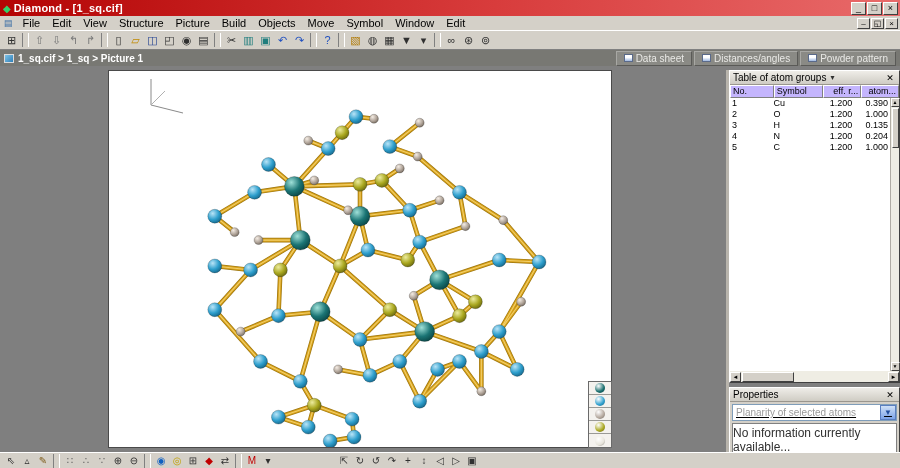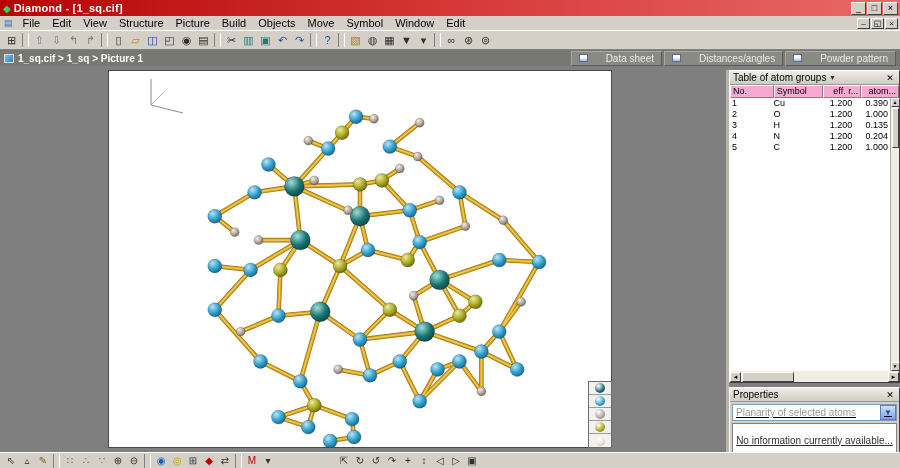--- a/index.html
+++ b/index.html
@@ -33,21 +33,21 @@
     font-size:11px; cursor:default; overflow:hidden; }
   .tb-sep { width:7px; height:14px; border-left:1px solid #808080; border-right:1px solid #fff; margin:0 2px; }
   .tb-gap { display:inline-block; height:1px; }
 
   
   .crumbbar { position:absolute; left:0; top:50px; width:900px; height:16px;
     background:#787873; display:flex; align-items:center; padding:0 4px; }
   .bc-ico-main { width:10px; height:9px; background:linear-gradient(135deg,#7fc4e8,#2f7fb8); border:1px solid #dcdcdc; margin-right:4px; }
   .crumb-path { color:#fff; font-size:10px; font-weight:bold; white-space:nowrap;text-align:right; }
   .bc-tabs { margin-left:auto; display:flex; gap:2px; }
-  .bc-tab { display:flex; align-items:center; gap:18px; padding:1px 7px; background:#8a8a85;
+  .bc-tab { display:flex; align-items:center; gap:3px; padding:1px 7px; background:#8a8a85;
     border:1px solid; border-color:#a8a8a4 #5a5a57 #5a5a57 #a8a8a4; color:#e9e9e6; font-size:10px; }
   .bc-ico { width:9px; height:8px; background:linear-gradient(#ffffff 40%, #9fb9e2); border:1px solid #5a6a8a; }
 
   
   .workspace { position:absolute; left:0; top:66px; width:900px; height:386px; background:#7f7f7f; }
   .canvas { position:absolute; left:108px; top:4px; width:504px; height:378px; background:#fff; border:1px solid #4a4a4a; }
   .canvas svg.mol { position:absolute; left:0; top:0; }
   .axes { position:absolute; left:28px; top:2px; }
 
   
@@ -58,21 +58,21 @@
 
   
   .rpanel { position:absolute; left:729px; top:4px; width:171px; height:382px; }
   .splitter { position:absolute; left:-3px; top:0; width:3px; height:382px; background:#b8b4ac; }
   .pane { background:#d4d0c8; border:1px solid; border-color:#fff #404040 #404040 #fff; }
   .pane-hdr { height:14px; display:flex; align-items:center; padding:0 3px; font-size:10px; color:#000;
     background:linear-gradient(#efede8,#cfccc4); border-bottom:1px solid #9a968e; }
   .pane-hdr .hdr-dd { font-size:8px; margin-left:4px; color:#303030; }
   .pane-hdr .hdr-x { margin-left:auto; width:12px; height:11px; font-size:9px; line-height:10px; text-align:center;
     border:1px solid transparent; }
-  .colhdr { display:flex; height:13px; background:#f9a8d4; }
+  .colhdr { display:flex; height:13px; background:#c4b5fd; }
   .hcell { font-size:9px; padding:0 2px; border:1px solid; border-color:#fff #808080 #808080 #fff;
     overflow:hidden; white-space:nowrap; }
   .c0 { width:44px; } .c1 { width:50px; } .c2 { width:38px; text-align:right; } .c3 { width:38px; text-align:right; }
   .rows-wrap { display:flex; height:273px; background:#fff; }
   .rows-col { flex:1; overflow:hidden; }
   .atom-row { display:flex; height:11px; }
   .cell { font-size:9px; padding:0 2px; white-space:nowrap; overflow:hidden; color:#000; }
   .vscroll { width:9px; background:#efede4; border-left:1px solid #b0aca4; display:flex; flex-direction:column; align-items:center; }
   .vs-btn { width:9px; height:9px; background:#d4d0c8; border:1px solid; border-color:#fff #404040 #404040 #fff;
     font-size:5px; line-height:7px; text-align:center; }
@@ -83,21 +83,21 @@
   .sb-btn.right { margin-left:auto; }
   .sb-thumb { width:52px; height:10px; background:#d4d0c8; border:1px solid; border-color:#fff #404040 #404040 #fff; margin-left:1px; }
   .pane-gap { height:4px; }
   .combo-row { padding:2px;text-decoration:underline; }
   .combo { height:17px; background:#fff; border:1px solid #7f9db9; display:flex; align-items:center; }
   .combo-text { flex:1; font-size:10px; color:#9a9a9a; padding:0 3px; white-space:nowrap; overflow:hidden; }
   .combo-btn { width:16px; height:15px; background:linear-gradient(#cfe0f7,#7ba2e7); border:1px solid #5a7ec0;
     color:#214d9c; font-size:8px; line-height:13px; text-align:center; }
   .msg-area { margin:0 2px 2px 2px; height:34px; background:#fff; border:1px solid #808080;
     display:flex; align-items:center; justify-content:center; }
-  .msg-text { font-size:10px; color:#303030;text-decoration:underline; }
+  .msg-text { font-size:12px; color:#303030; }
 
   
   .bottombar { position:absolute; left:0; top:452px; width:900px; height:16px; background:#d4d0c8;
     border-top:1px solid #fff; display:flex; align-items:center; padding-left:3px; }
   .bottombar .tb-btn { width:16px; height:14px; font-size:10px; }
 </style>
 </head>
 <body>
 
 <div class="app">

